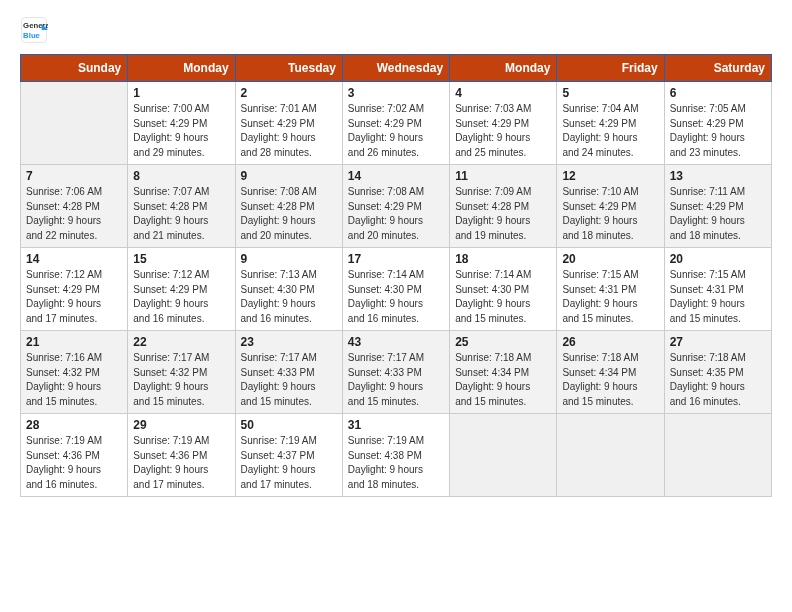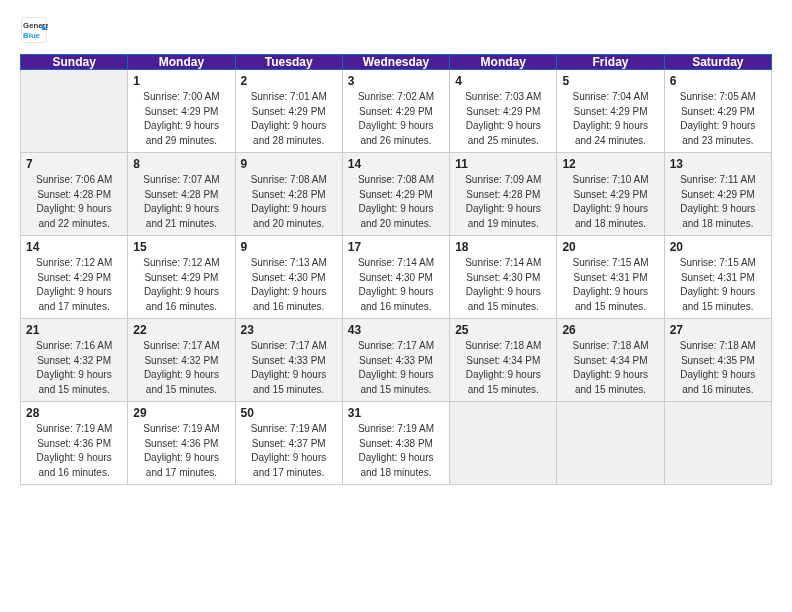--- a/index.html
+++ b/index.html
@@ -44,24 +44,24 @@
       color: #555;
       margin-top: 2px;
     }
     .calendar {
       width: 100%;
       border-collapse: collapse;
       border: 1px solid #ccc;
       font-size: 10.5px;
     }
     .calendar thead th {
-      background-color: #4c1d95;
+      background-color: #c2410c;
       color: #fff;
-      padding: 0 6px;
-      text-align: center;
+      padding: 6px 6px;
+      text-align: right;
       font-size: 12px;
       font-weight: bold;
       border: 1px solid #1565C0;
     }
     .calendar tbody td {
       border: 1px solid #ccc;
       vertical-align: top;
       padding: 4px 5px;
       width: calc(100% / 7);
       min-height: 80px;
@@ -70,21 +70,20 @@
       font-weight: bold;
       font-size: 12px;
       color: #222;
       display: block;
       margin-bottom: 2px;
     }
     .day-info {
       font-size: 10px;
       color: #333;
       line-height: 1.45;
-      text-align: center;
     }
     .empty-cell {
       background: #f9f9f9;
     }
     tbody tr:nth-child(odd) td {
       background: #fff;
     }
     tbody tr:nth-child(even) td {
       background: #f2f2f2;
     }

